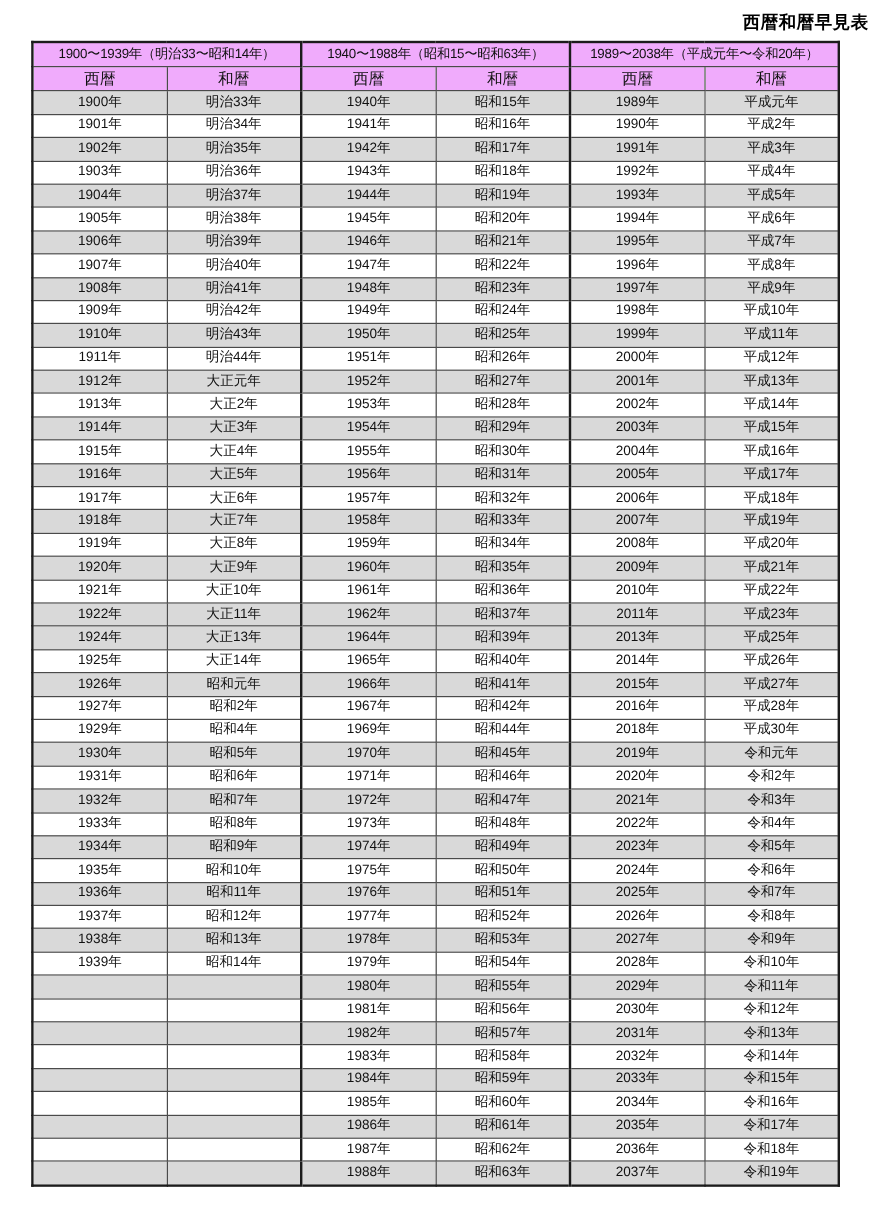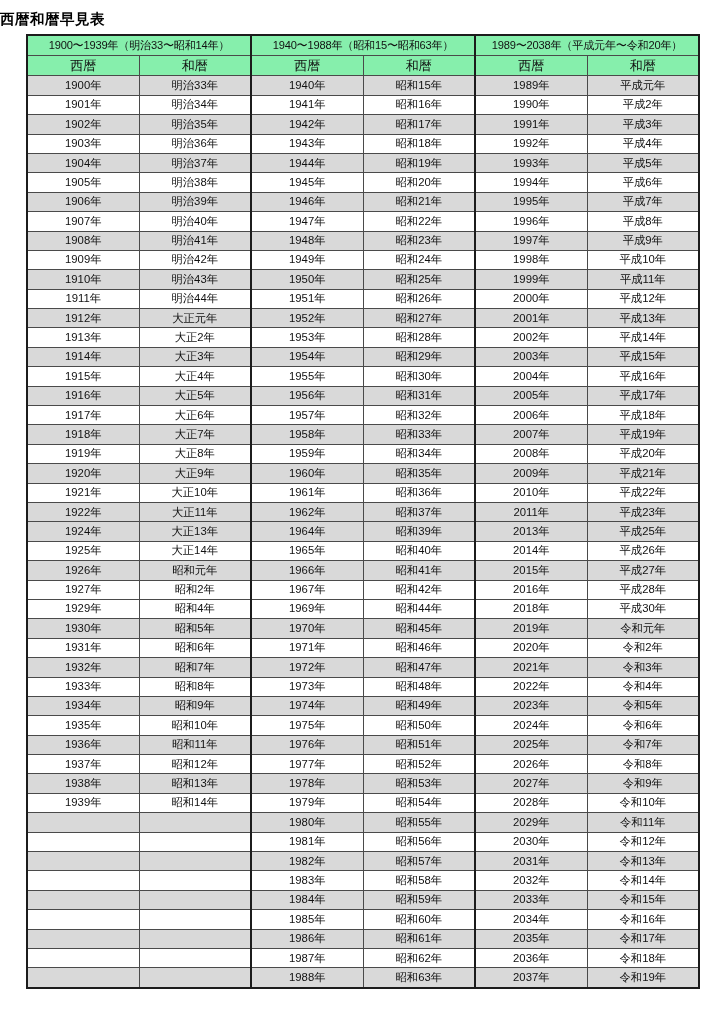--- a/index.html
+++ b/index.html
@@ -14,21 +14,21 @@
     color: #1a1a1a;
     overflow: hidden;
   }
   .page {
     position: relative;
     width: 724px;
     height: 1024px;
     box-sizing: border-box;
   }
   .title {
-    text-align: left;
+    text-align: right;
     font-size: 14.5px;
     font-weight: bold;
     letter-spacing: 0.5px;
     padding-top: 11px;
     padding-bottom: 6px;
     color: #000000;
     line-height: 1.2;
   }
   .table-wrap {
     margin: 0 26px 0 26px;
@@ -72,21 +72,21 @@
   .row-shaded td {
     background: #d9d9d9;
   }
   .row-plain td {
     background: #ffffff;
   }
   .cell-empty {
     color: transparent;
   }
   thead th {
-    background: #86efac;
+    background: #f0abfc;
   }
 </style>
 </head>
 <body>
 
 <div class="page">
 
   <div class="title">西暦和暦早見表</div>
 
   <div class="table-wrap">

